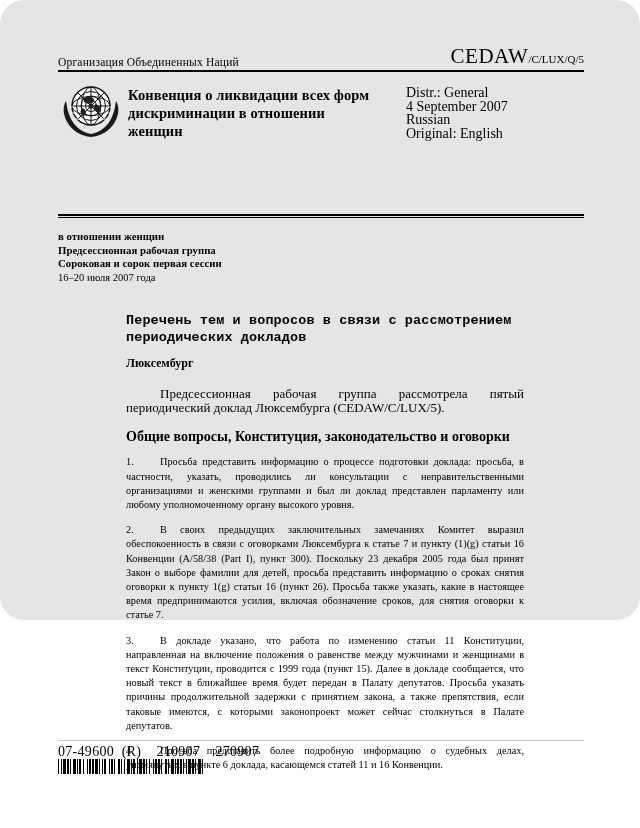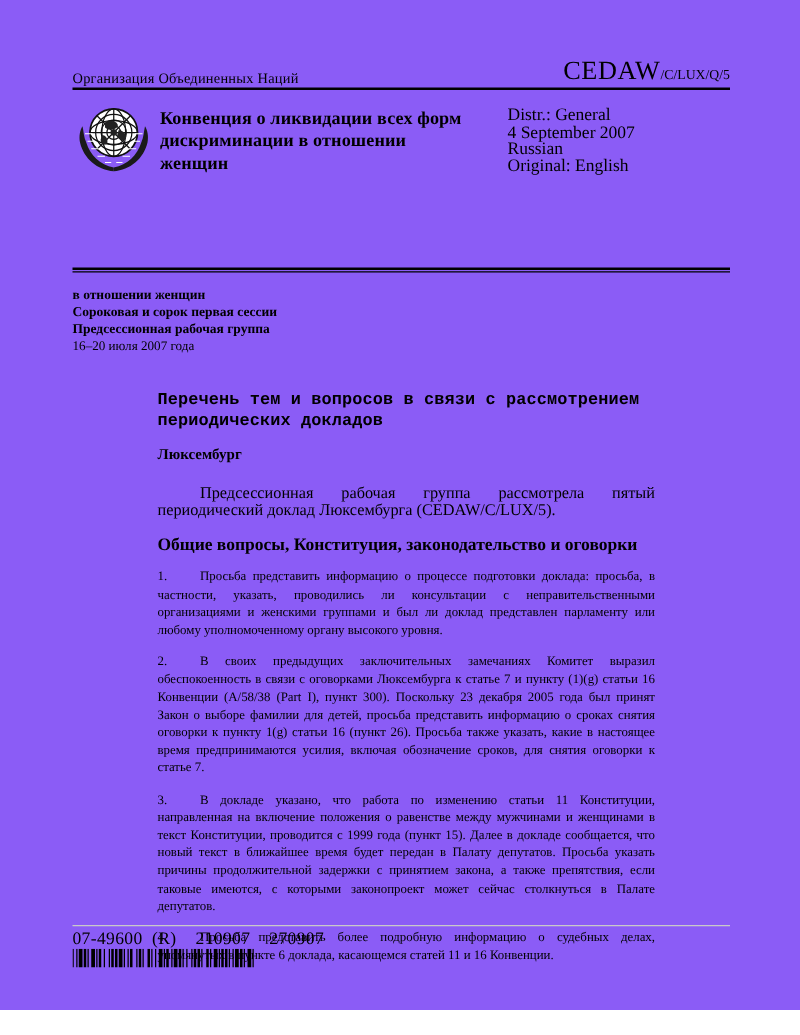--- a/index.html
+++ b/index.html
@@ -13,22 +13,23 @@
     position: relative;
     font-family: "Liberation Serif", "DejaVu Serif", serif;
     color: #000000;
     overflow: hidden;
   }
 
   .page {
     position: absolute;
     left: 0; top: 0;
     width: 640px;
-    height: 808px;
-    background: #8b5cf6;
+    height: 620px;
+    background: #e5e5e5;
+    border-radius: 24px;
   }
 
   
   .masthead {
     position: absolute;
     left: 58px;
     top: 46px;
     width: 526px;
   }
   .org-row {
@@ -262,22 +263,22 @@
       <div>4 September 2007</div>
       <div>Russian</div>
       <div>Original: English</div>
     </div>
   </div>
 
   <div class="rule-double"></div>
 
   <div class="committee">
     <div class="b">в отношении женщин</div>
+    <div class="b">Предсессионная рабочая группа</div>
     <div class="b">Сороковая и сорок первая сессии</div>
-    <div class="b">Предсессионная рабочая группа</div>
     <div>16–20 июля 2007 года</div>
   </div>
 
   <div class="body-col">
 
     <h1 class="doc-title">Перечень тем и вопросов в связи с рассмотрением периодических докладов</h1>
     <h2 class="country">Люксембург</h2>
 
     <p class="intro">Предсессионная рабочая группа рассмотрела пятый периодический доклад Люксембурга (CEDAW/C/LUX/5).</p>
 

